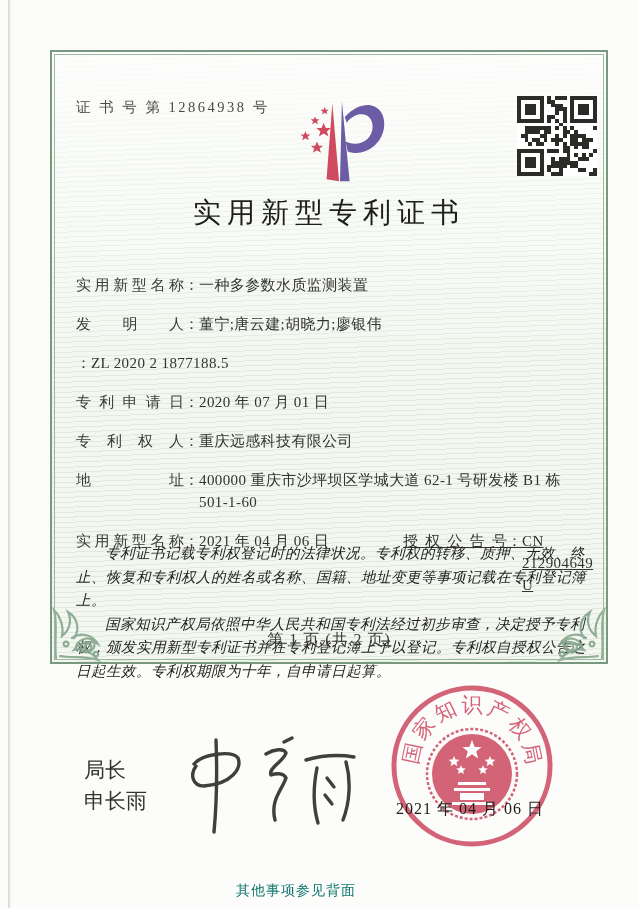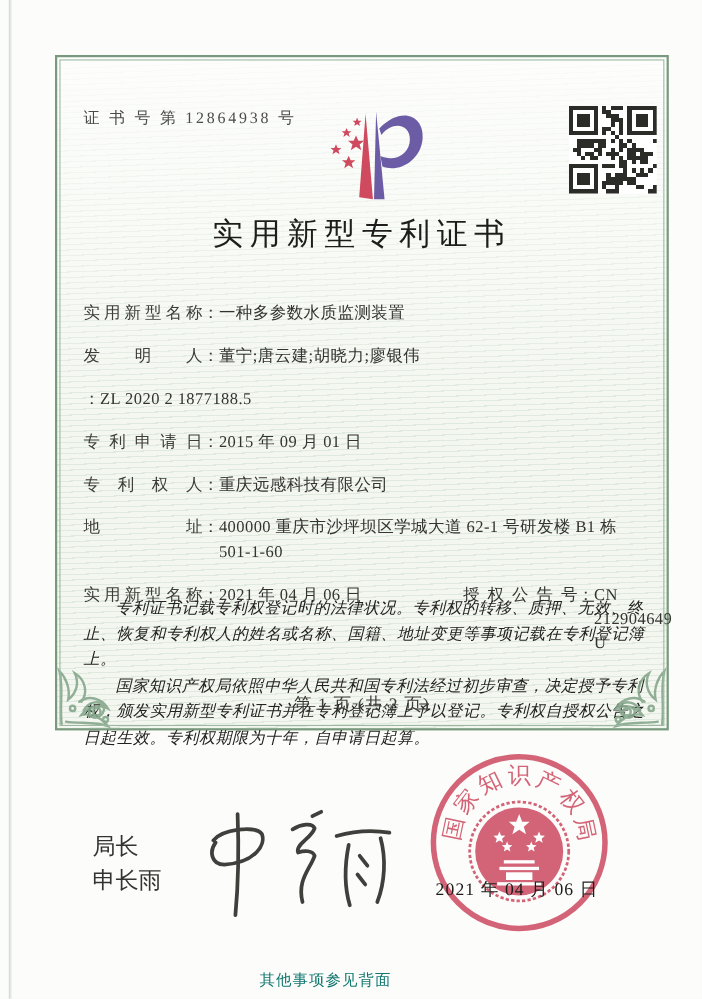--- a/index.html
+++ b/index.html
@@ -37,21 +37,21 @@
     position:absolute; top:142px; left:0; width:100%;
     text-align:center; font-size:28px; letter-spacing:6px;
     color:#1d1d1b; font-weight:400;
   }
   .fields { position:absolute; left:24px; right:20px; top:222px; font-size:15px; color:#333330; }
   .row { display:flex; margin-bottom:17px; line-height:22px; }
   .lab { width:108px; text-align:justify; text-align-last:justify; color:#3c3c38; flex:none; }
   .colon { width:15px; flex:none; }
   .val { flex:1; letter-spacing:0.4px; }
   .val-fixed { width:178px; flex:none; letter-spacing:0.4px; }
-  .pair { display:flex; margin-left:44px; flex:1; }
+  .pair { display:flex; margin-left:26px; flex:1;text-decoration:underline; }
   .lab2 { width:104px; text-align:justify; text-align-last:justify; flex:none; }
   .addr { max-width:386px; }
   .paras {
     position:absolute; left:24px; right:18px; top:490px;
     font-size:14.5px; line-height:23.5px; font-style:italic; color:#222220;
   }
   .paras p { text-indent:2em; letter-spacing:0.5px; }
   .signer { position:absolute; left:32px; top:702px; font-size:21px; line-height:31px; color:#333330; font-family:"Liberation Sans","DejaVu Sans",sans-serif; }
   .signature { position:absolute; left:128px; top:678px; width:185px; height:112px; }
   .seal { position:absolute; left:336px; top:630px; width:168px; height:168px; opacity:0.92; }
@@ -232,21 +232,21 @@
         <span class="colon">：</span>
       <span class="val">董宁;唐云建;胡晓力;廖银伟</span>
     </div>
     <div class="row">
         <span class="colon">：</span>
       <span class="val">ZL 2020 2 1877188.5</span>
     </div>
     <div class="row">
       <span class="lab">专利申请日</span>
         <span class="colon">：</span>
-      <span class="val">2015 年 09 月 01 日</span>
+      <span class="val">2020 年 07 月 01 日</span>
     </div>
     <div class="row">
       <span class="lab">专利权人</span>
         <span class="colon">：</span>
       <span class="val">重庆远感科技有限公司</span>
     </div>
     <div class="row">
       <span class="lab">地址</span>
         <span class="colon">：</span>
       <span class="val addr">400000 重庆市沙坪坝区学城大道 62-1 号研发楼 B1 栋 501-1-60</span>

